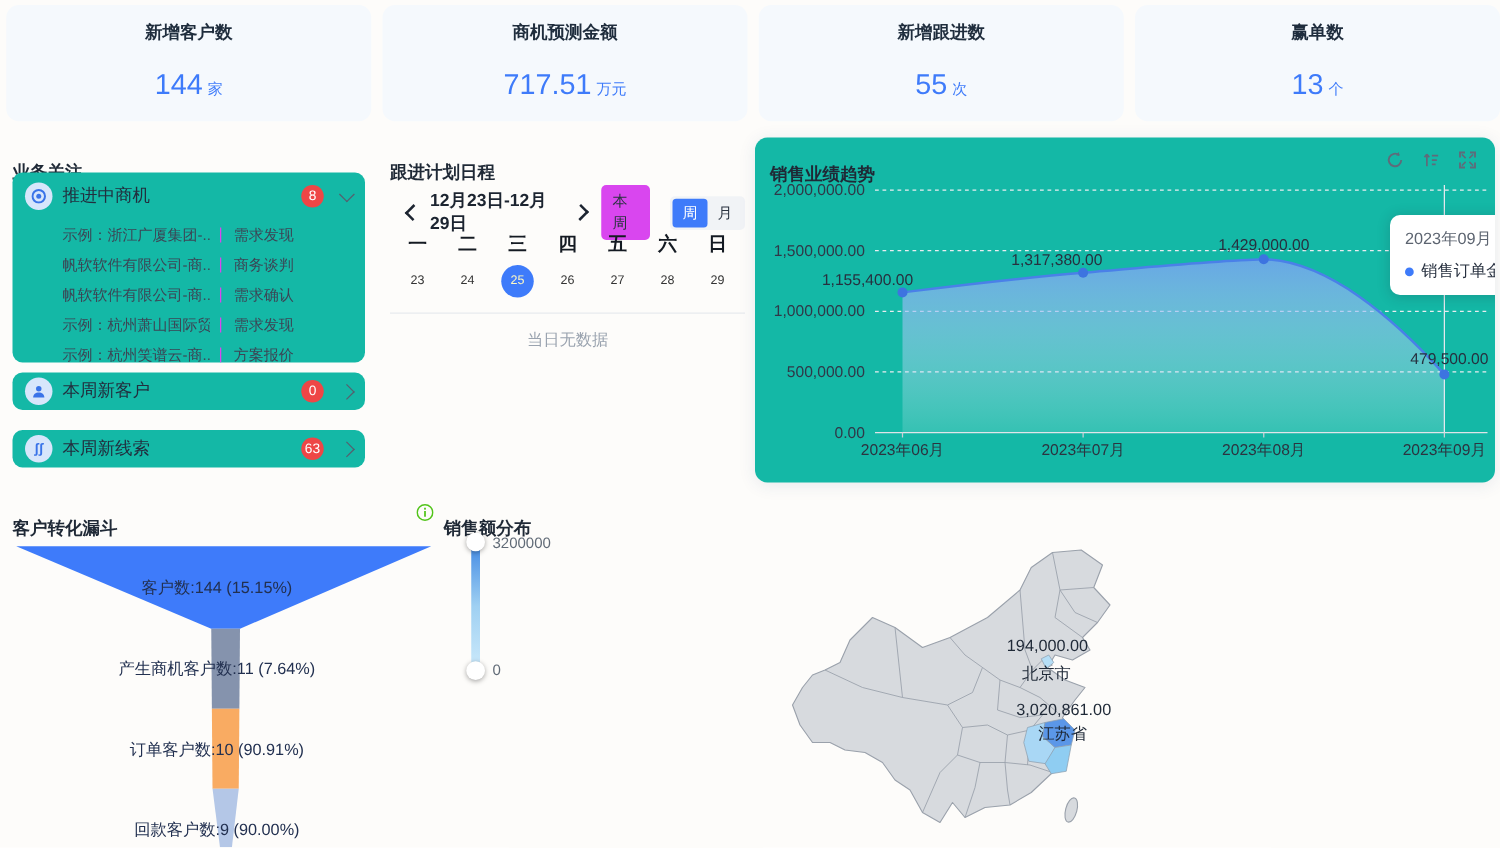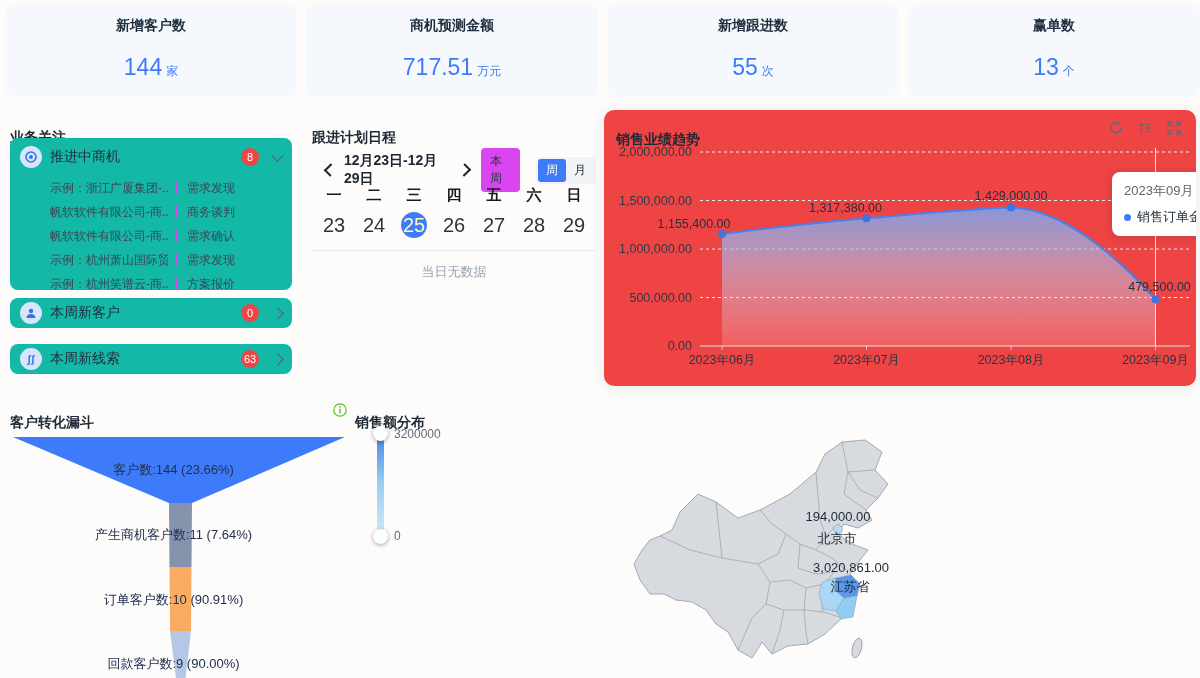--- a/index.html
+++ b/index.html
@@ -44,27 +44,27 @@
   .cal-range{font-size:14px;font-weight:700;color:#1c2430;margin:0 9px;}
   .btn-week{background:#d946ef;border-radius:4px;font-size:12px;color:#2a3340;padding:5px 9px;margin-left:12px;}
   .toggle{margin-left:16px;background:#f1f3f6;border-radius:4px;display:flex;padding:2px;}
   .toggle-seg{padding:3px 8px;font-size:12px;color:#2a3340;border-radius:3px;}
   .toggle-seg.on{background:#3e7bfa;color:#fff;}
   .weekdays,.dates{position:absolute;left:2px;width:280px;display:flex;}
   .weekdays{top:76px;}
   .dates{top:102px;}
   .wd{flex:1;text-align:center;font-size:15px;font-weight:700;color:#141a22;}
   .date-cell{flex:1;display:flex;justify-content:center;}
-  .date-num{width:26px;height:26px;line-height:26px;text-align:center;font-size:20px;color:#333;border-radius:50%;}
+  .date-num{width:26px;height:26px;line-height:26px;text-align:center;font-size:10px;color:#333;border-radius:50%;}
   .date-num.sel{background:#3e7bfa;color:#fef9c3;}
   .cal-divider{position:absolute;left:0;top:140px;width:284px;border-top:1px solid #e8eaee;}
   .cal-empty{position:absolute;left:0;top:153px;width:284px;text-align:center;font-size:13px;color:#9aa3af;}
 
   
-  .trend{position:absolute;left:604px;top:110px;width:592px;height:276px;background:#ef4444;border-radius:10px;box-shadow:0 2px 14px rgba(40,70,120,.10);overflow:hidden;}
+  .trend{position:absolute;left:604px;top:110px;width:592px;height:276px;background:#14b8a6;border-radius:10px;box-shadow:0 2px 14px rgba(40,70,120,.10);overflow:hidden;}
   .trend .panel-title{position:absolute;left:12px;top:9px;}
   .trend-icons{position:absolute;right:14px;top:10px;display:flex;gap:13px;align-items:center;}
   .ticon{width:16px;height:16px;color:#5f6b7a;}
   #trend-chart{position:absolute;left:0;top:0;}
   .tooltip{position:absolute;left:508px;top:62px;width:110px;background:#fff;border-radius:8px;box-shadow:0 1px 10px rgba(30,40,60,.22);padding:10px 12px;z-index:5;}
   .tt-title{font-size:13px;color:#5c6470;margin-bottom:8px;white-space:nowrap;}
   .tt-row{display:flex;align-items:center;font-size:13px;color:#27303f;white-space:nowrap;}
   .tt-dot{width:7px;height:7px;border-radius:50%;background:#3e7bfa;margin-right:6px;flex:0 0 7px;}
 
   
@@ -293,21 +293,21 @@
         <rect x="6.3" y="5.8" width="1.4" height="4.6" fill="#52c41a"></rect>
         <rect x="6.3" y="3.2" width="1.4" height="1.5" fill="#52c41a"></rect>
       </svg>
     <svg id="funnel-svg" width="347" height="248">
       <polygon points="13,7 345,7 192,73 169,73" fill="#3e7bfa"></polygon>
       <polygon points="169,73 192,73 191.5,137 169.5,137" fill="#8593ad"></polygon>
       <polygon points="169.5,137 191.5,137 191,201 170,201" fill="#f9ab62"></polygon>
       <polygon points="170,201 191,201 185.5,248 176,248" fill="#b4c7e7"></polygon>
     </svg>
     <div>
-        <div class="fl" style="top: 66px;">客户数:144 (23.66%)</div>
+        <div class="fl" style="top: 66px;">客户数:144 (15.15%)</div>
         <div class="fl" style="top: 131px;">产生商机客户数:11 (7.64%)</div>
         <div class="fl" style="top: 196px;">订单客户数:10 (90.91%)</div>
         <div class="fl" style="top: 260px;">回款客户数:9 (90.00%)</div>
       </div>
   </div>
 
   <div class="dist">
     <div class="panel-title">销售额分布</div>
     <div class="scale-wrap">
       <div class="scale-bar"></div>

